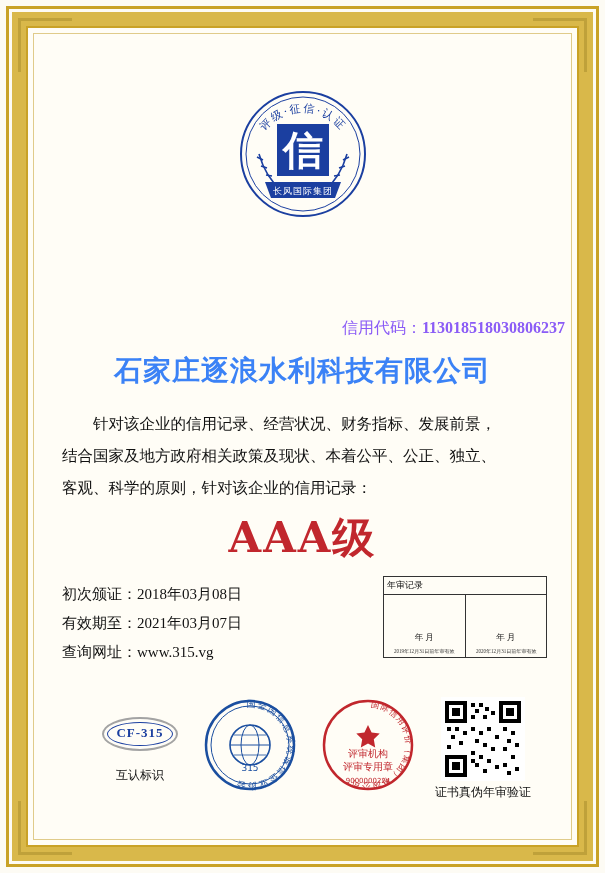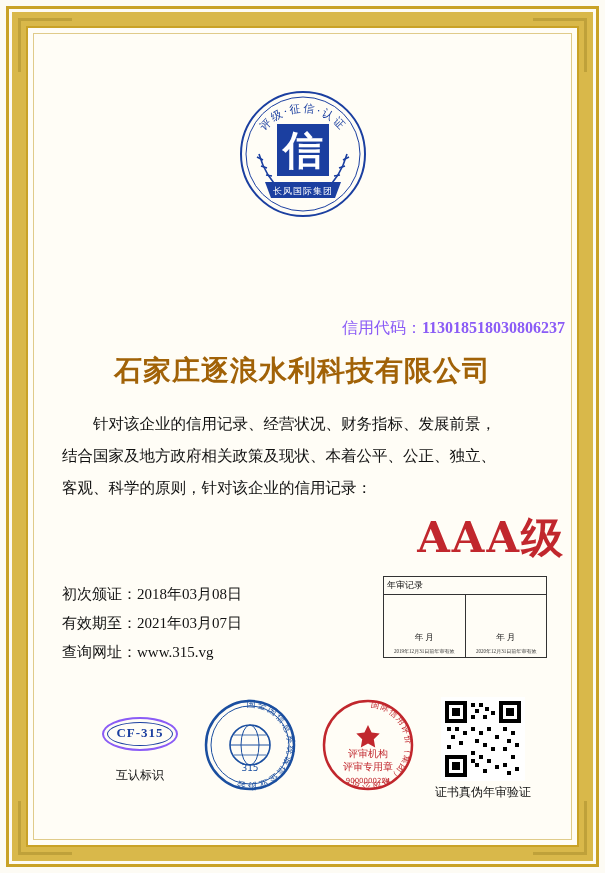--- a/index.html
+++ b/index.html
@@ -105,21 +105,21 @@
   .code-line .label { font-weight: normal; }
   .company {
     position: absolute;
     top: 312px;
     left: 0;
     width: 100%;
     text-align: center;
     font-size: 28px;
     font-weight: bold;
     letter-spacing: 1px;
-    color: #a16207;
+    color: #3b82f6;
     font-family: "DejaVu Serif", "Liberation Serif", serif;
   }
   .body-text {
     position: absolute;
     top: 368px;
     left: 22px;
     right: 22px;
     font-size: 15.5px;
     line-height: 32px;
     color: #111;
@@ -127,21 +127,21 @@
     text-justify: inter-ideograph;
   }
   .body-text p { margin: 0; }
   .body-text p.first { text-indent: 2em; }
 
   .grade {
     position: absolute;
     top: 470px;
     left: 0;
     width: 100%;
-    text-align: right;
+    text-align: center;
     color: #c1272d;
     font-size: 42px;
     font-weight: bold;
     letter-spacing: 2px;
     font-family: "DejaVu Serif", "Liberation Serif", serif;
   }
 
   .details {
     position: absolute;
     top: 540px;
@@ -212,21 +212,21 @@
     color: #111;
     margin-top: 16px;
   }
   .cf315 {
     left: 52px;
     top: 22px;
   }
   .cf315 .oval {
     width: 72px;
     height: 30px;
-    border: 2px solid #8b5cf6;
+    border: 2px solid #a3a3a3;
     border-radius: 50%;
     color: #1b3fa0;
     font-size: 13px;
     font-weight: bold;
     line-height: 28px;
     letter-spacing: 1px;
     position: relative;
   }
   .cf315 .oval:before {
     content: "";

